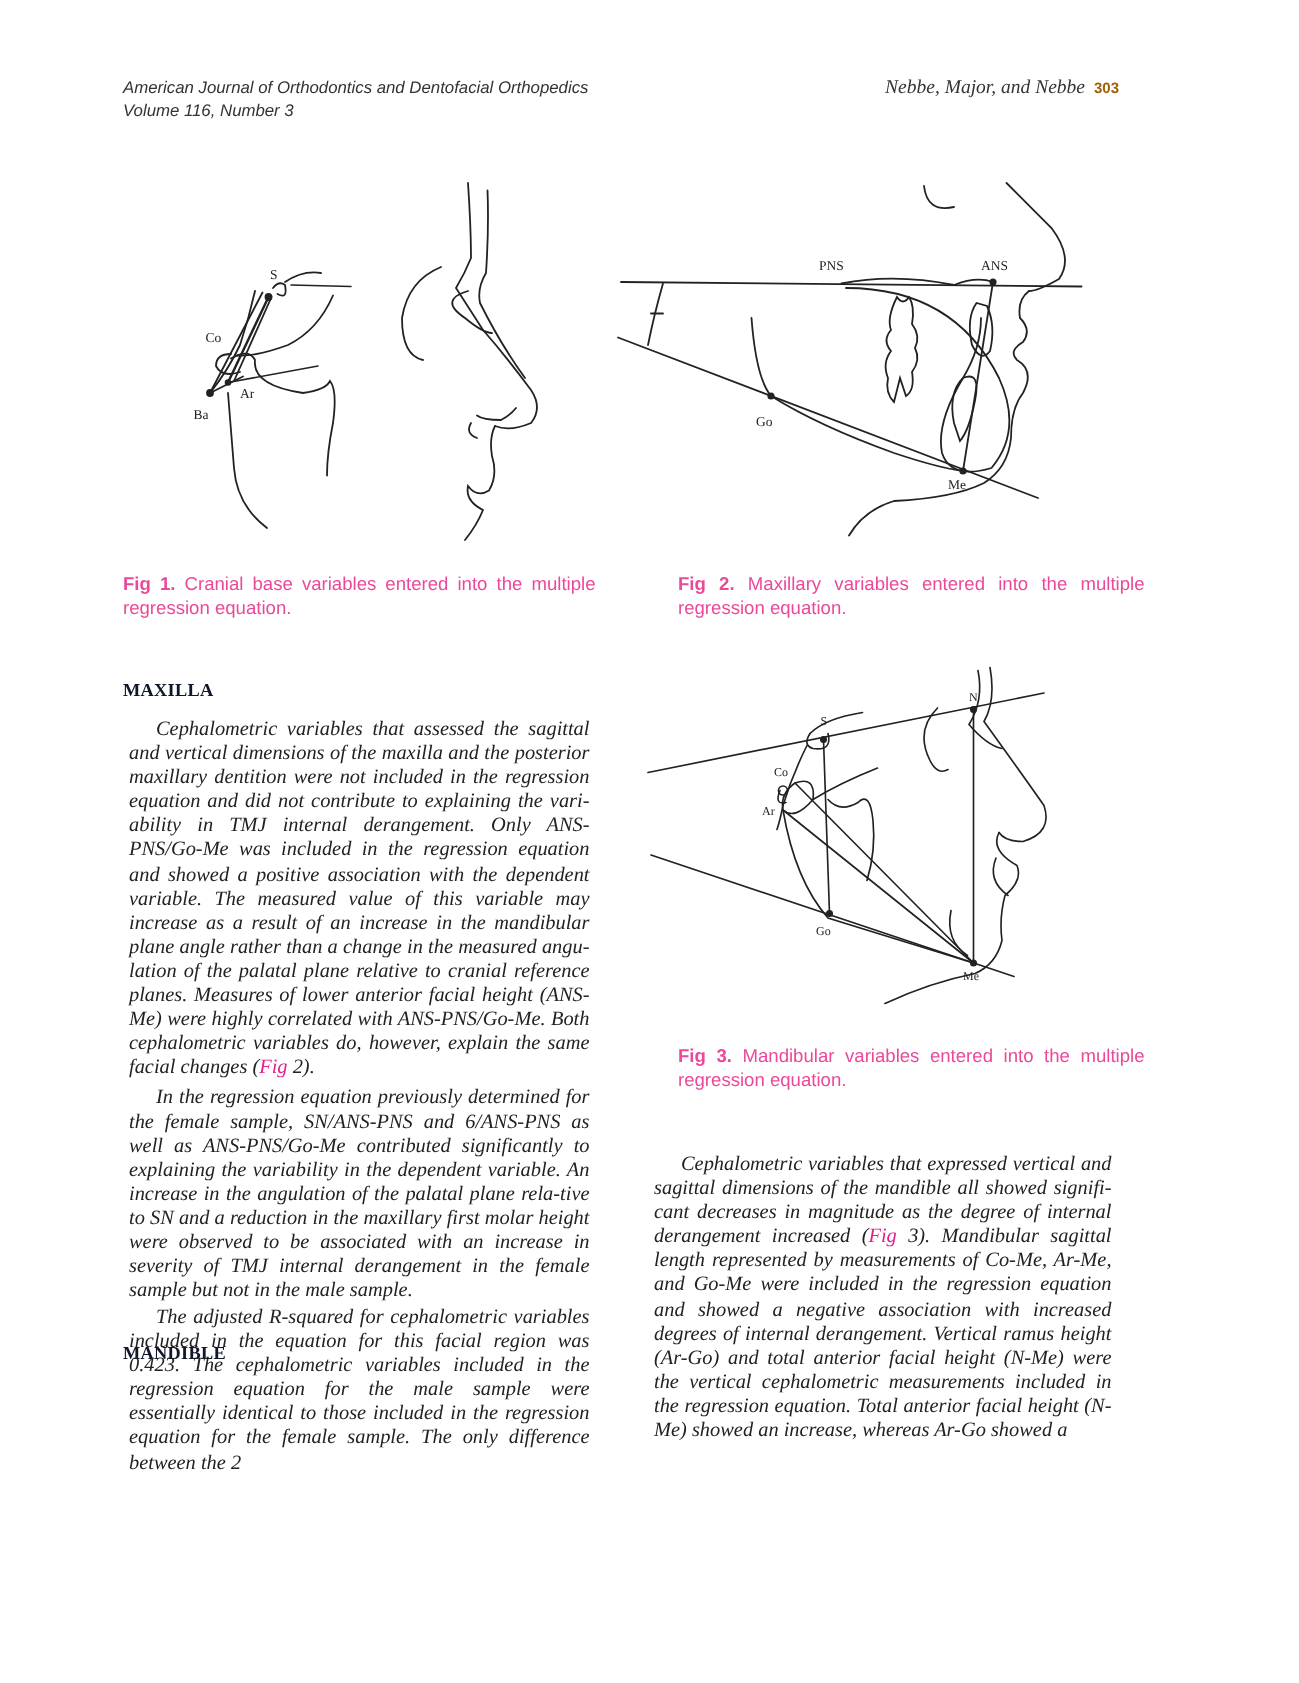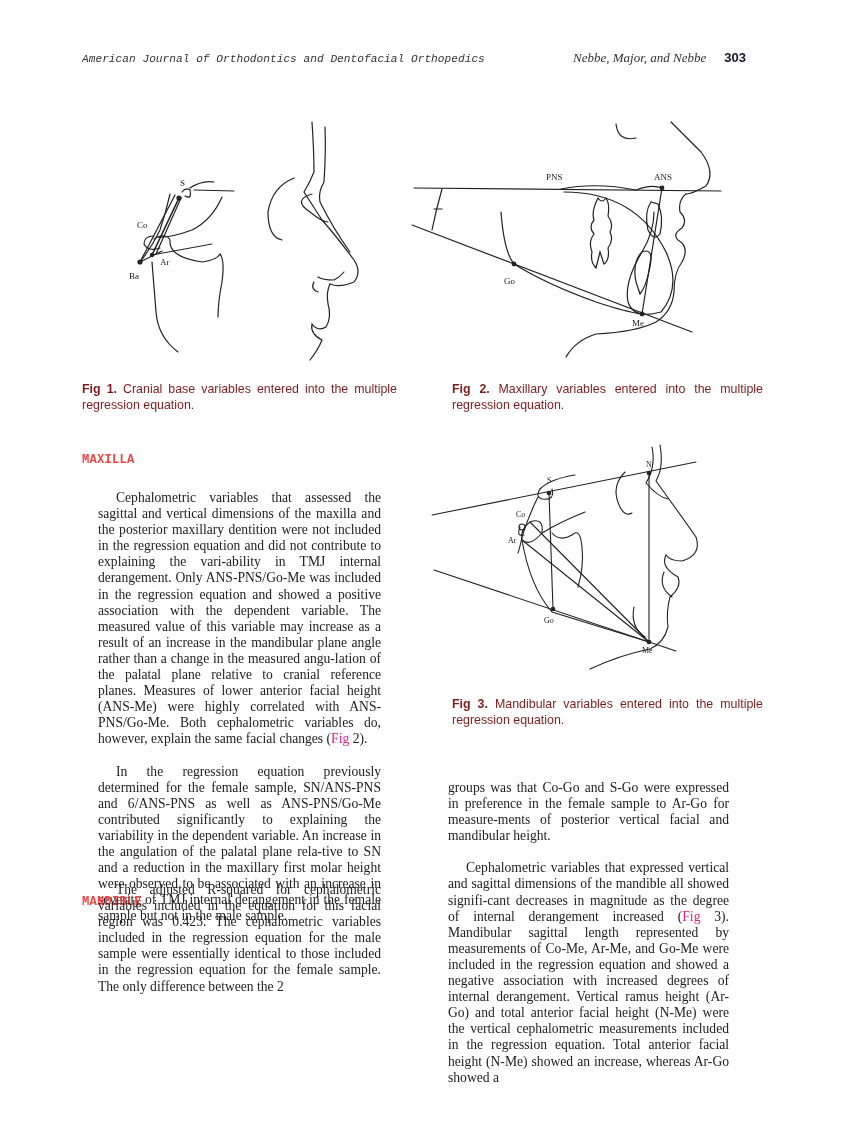--- a/index.html
+++ b/index.html
@@ -1,50 +1,51 @@
 <!DOCTYPE html>
 <html><head>
 <meta charset="utf-8">
 <style>
   html, body { margin: 0; padding: 0; background: #ffffff; }
   body { width: 866px; height: 1122px; position: relative; overflow: hidden; color: #1a1a1a; }
 
-  .running-head-left { position: absolute; left: 82px; top: 52px; font-family: Liberation Mono, monospace; font-style: italic; font-size: 11.2px; line-height: 15px; color: #333; }
+  .running-head-left { position: absolute; left: 82px; top: 52px; font-family: Liberation Sans, sans-serif; font-style: italic; font-size: 11.2px; line-height: 15px; color: #333; }
   .running-head-right { position: absolute; right: 120px; top: 50px; font-family: "Liberation Serif", serif; font-style: italic; font-size: 13px; color: #333; }
-  .page-number { font-family: "Liberation Sans", sans-serif; font-style: normal; font-weight: bold; font-size: 13px; color: #0f172a; margin-left: 18px; }
+  .page-number { font-family: "Liberation Sans", sans-serif; font-style: normal; font-weight: bold; font-size: 10px; color: #a16207; margin-left: 6px; }
 
   .figure { position: absolute; }
   .figure svg { display: block; }
   .fig1 { left: 82px; top: 112px; width: 320px; height: 258px; }
   .fig2 { left: 396px; top: 112px; width: 340px; height: 258px; }
   .fig3 { left: 420px; top: 437px; width: 340px; height: 238px; }
 
-  .caption { position: absolute; font-family: "Liberation Sans", sans-serif; font-size: 12.4px; line-height: 16px; color: #7f1d1d; text-align: justify; }
+  .caption { position: absolute; font-family: "Liberation Sans", sans-serif; font-size: 12.4px; line-height: 16px; color: #ec4899; text-align: justify; }
   .caption b { font-weight: bold; }
   .cap1 { left: 82px; top: 381px; width: 315px; }
   .cap2 { left: 432px; top: 381px; width: 311px; margin-left: 20px; }
   .cap3 { left: 452px; top: 696px; width: 311px; }
 
-  .heading { position: absolute; font-family: Liberation Mono, monospace; font-weight: bold; font-size: 12.2px; color: #ef4444; letter-spacing: 0.2px; }
+  .heading { position: absolute; font-family: Liberation Serif, serif; font-weight: bold; font-size: 12.2px; color: #0f172a; letter-spacing: 0.2px; }
   .h-maxilla { left: 82px; top: 453px; }
   .h-mandible { left: 82px; top: 895px; }
 
   .body { position: absolute; font-family: "Liberation Serif", serif; font-size: 13.6px; line-height: 16.1px; color: #222; text-align: justify; hyphens: manual; }
-  .body p { margin: 16px; text-indent: 18px; }
+  .body p { margin: 4px; text-indent: 18px; font-style: italic; }
   .body p.noindent { text-indent: 0; }
   .col-left-1 { left: 82px; top: 474px; width: 315px; }
   .col-left-2 { left: 82px; top: 866px; width: 315px; }
   .col-right { left: 432px; top: 764px; width: 313px; }
   .link { color: #e0218a; }
 </style>
 </head>
 <body>
 
 <div class="running-head-left">
   <div>American Journal of Orthodontics and Dentofacial Orthopedics</div>
+  <div>Volume 116, Number 3</div>
 </div>
 <div class="running-head-right">
   <span>Nebbe, Major, and Nebbe</span><span class="page-number">303</span>
 </div>
 
 <div class="figure fig1">
   <svg width="320" height="258" viewBox="0 0 320 258" fill="none" stroke="#222" stroke-width="1.2" stroke-linecap="round">
 
     <path d="M108 76 Q120 68 132 70"></path>
     <path d="M112 78 L152 79" stroke-width="1"></path>
@@ -159,15 +160,14 @@
 <div class="body col-left-1">
   <p><span>Cephalometric variables that assessed the sagittal and vertical dimensions of the maxilla and the posterior maxillary dentition were not included in the regression equation and did not contribute to explaining the vari-ability in TMJ internal derangement. Only ANS-PNS/Go-Me was included in the regression equation and showed a positive association with the dependent variable. The measured value of this variable may increase as a result of an increase in the mandibular plane angle rather than a change in the measured angu-lation of the palatal plane relative to cranial reference planes. Measures of lower anterior facial height (ANS-Me) were highly correlated with ANS-PNS/Go-Me. Both cephalometric variables do, however, explain the same facial changes (</span><span class="link">Fig</span><span> 2).</span></p>
   <p>In the regression equation previously determined for the female sample, SN/ANS-PNS and 6/ANS-PNS as well as ANS-PNS/Go-Me contributed significantly to explaining the variability in the dependent variable. An increase in the angulation of the palatal plane rela-tive to SN and a reduction in the maxillary first molar height were observed to be associated with an increase in severity of TMJ internal derangement in the female sample but not in the male sample.</p>
 </div>
 
 <div class="heading h-mandible">MANDIBLE</div>
 <div class="body col-left-2">
   <p>The adjusted R-squared for cephalometric variables included in the equation for this facial region was 0.423. The cephalometric variables included in the regression equation for the male sample were essentially identical to those included in the regression equation for the female sample. The only difference between the 2</p>
 </div>
 <div class="body col-right">
-  <p class="noindent">groups was that Co-Go and S-Go were expressed in preference in the female sample to Ar-Go for measure-ments of posterior vertical facial and mandibular height.</p>
   <p><span>Cephalometric variables that expressed vertical and sagittal dimensions of the mandible all showed signifi-cant decreases in magnitude as the degree of internal derangement increased (</span><span class="link">Fig</span><span> 3). Mandibular sagittal length represented by measurements of Co-Me, Ar-Me, and Go-Me were included in the regression equation and showed a negative association with increased degrees of internal derangement. Vertical ramus height (Ar-Go) and total anterior facial height (N-Me) were the vertical cephalometric measurements included in the regression equation. Total anterior facial height (N-Me) showed an increase, whereas Ar-Go showed a</span></p>
 </div>
 
 </body></html>

